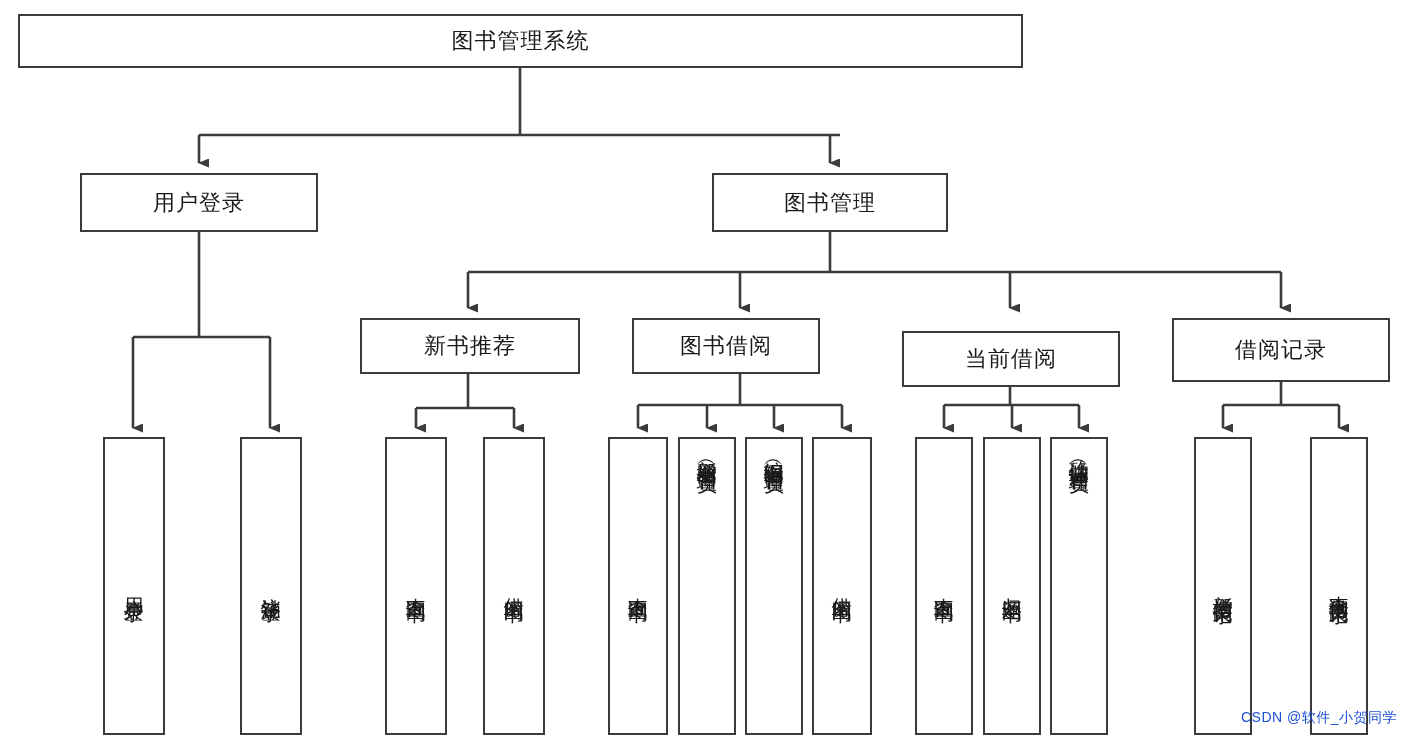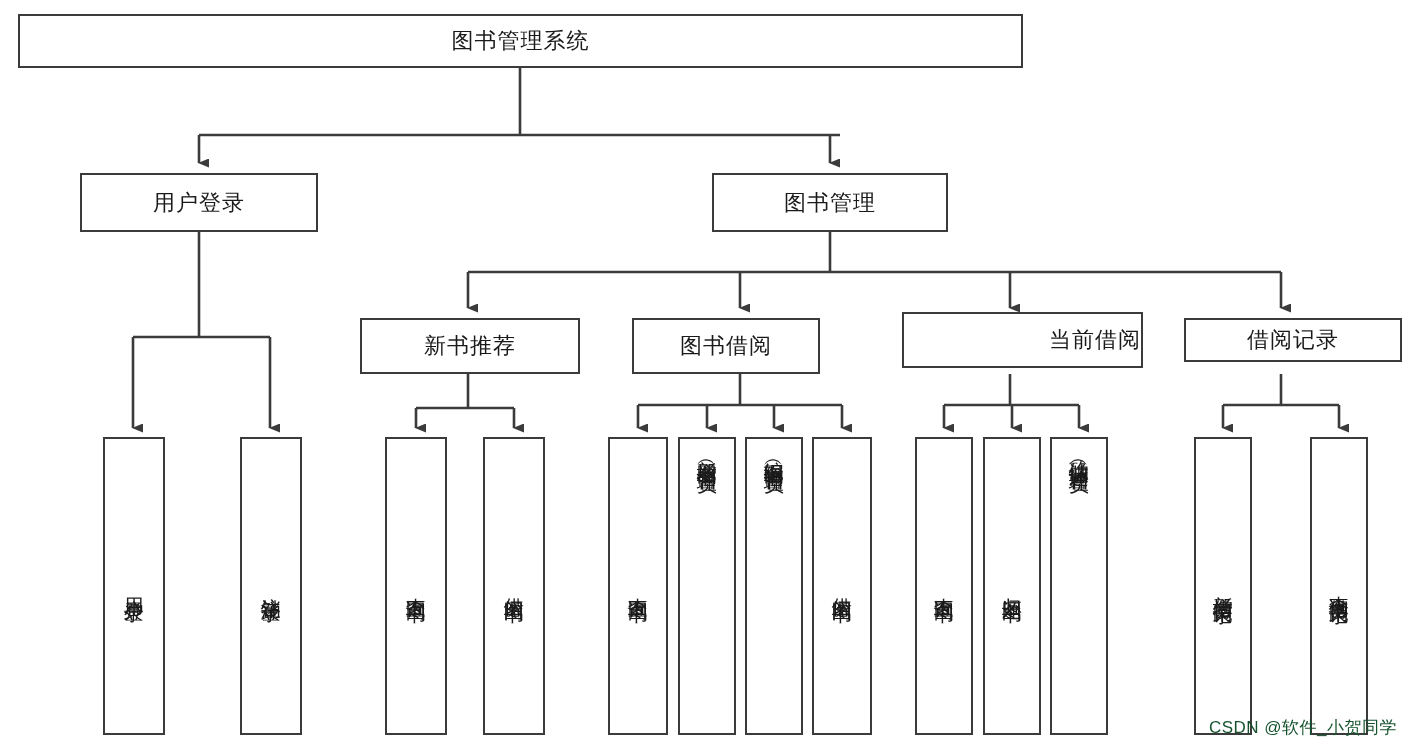--- a/index.html
+++ b/index.html
@@ -51,23 +51,23 @@
     letter-spacing: 2px;
     text-align: left;
     display: block;
   }
   .node-v.top-align {
     align-items: flex-start;
   }
   .watermark {
     position: absolute;
     right: 8px;
-    bottom: 8px;
-    font-size: 17px;
-    color: #14532d;
+    bottom: 20px;
+    font-size: 14px;
+    color: #1d4ed8;
     letter-spacing: 0.5px;
     white-space: nowrap;
   }
 </style>
 </head>
 <body>
 
 <div id="canvas">
 
   <svg id="wires" viewBox="0 0 1405 747" xmlns="http://www.w3.org/2000/svg">
@@ -129,24 +129,24 @@
       </div>
       <div class="node node-h" style="left: 712px; top: 173px; width: 236px; height: 59px;">
         <span>图书管理</span>
       </div>
       <div class="node node-h" style="left: 360px; top: 318px; width: 220px; height: 56px;">
         <span>新书推荐</span>
       </div>
       <div class="node node-h" style="left: 632px; top: 318px; width: 188px; height: 56px;">
         <span>图书借阅</span>
       </div>
-      <div class="node node-h" style="left: 902px; top: 312px; width: 241px; height: 56px; justify-content: flex-end;">
+      <div class="node node-h" style="left: 902px; top: 331px; width: 218px; height: 56px;">
         <span>当前借阅</span>
       </div>
-      <div class="node node-h" style="left: 1172px; top: 318px; width: 218px; height: 44px; margin-left: 12px;">
+      <div class="node node-h" style="left: 1172px; top: 318px; width: 218px; height: 64px;">
         <span>借阅记录</span>
       </div>
       <div class="node node-v" style="left: 103px; top: 437px; width: 62px; height: 298px;">
         <span class="vtext">用户登录</span>
       </div>
       <div class="node node-v" style="left: 240px; top: 437px; width: 62px; height: 298px;">
         <span class="vtext">注销登录</span>
       </div>
       <div class="node node-v" style="left: 385px; top: 437px; width: 62px; height: 298px;">
         <span class="vtext">查询图书</span>

